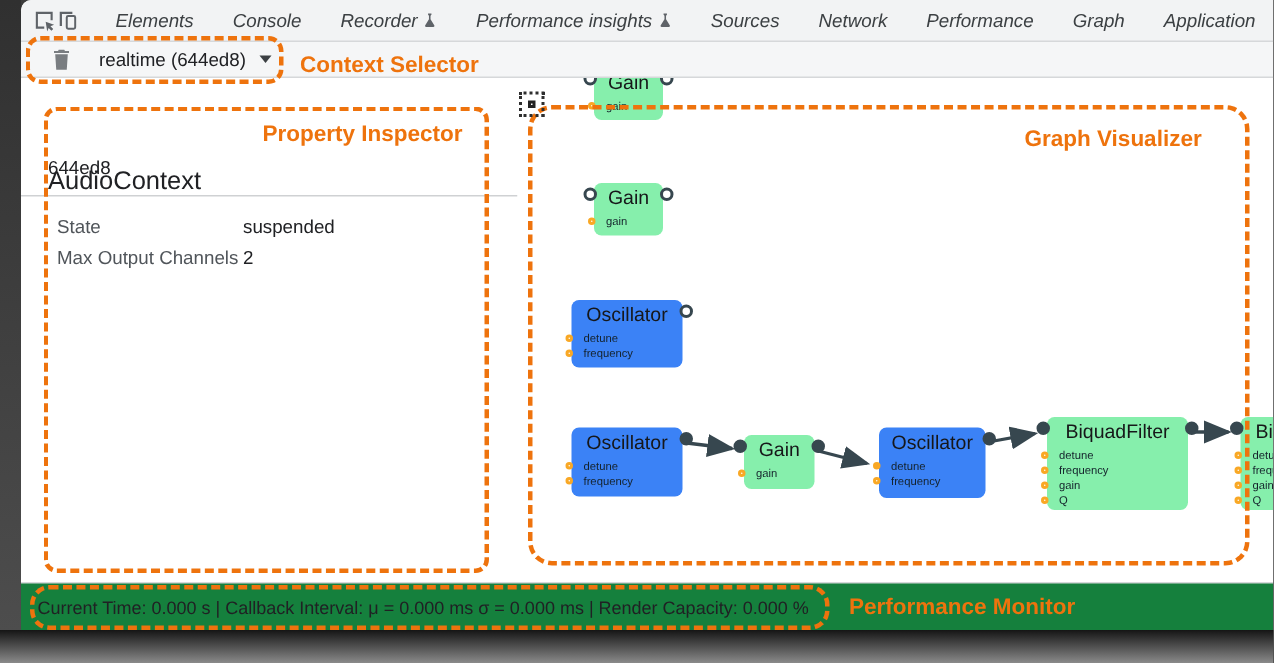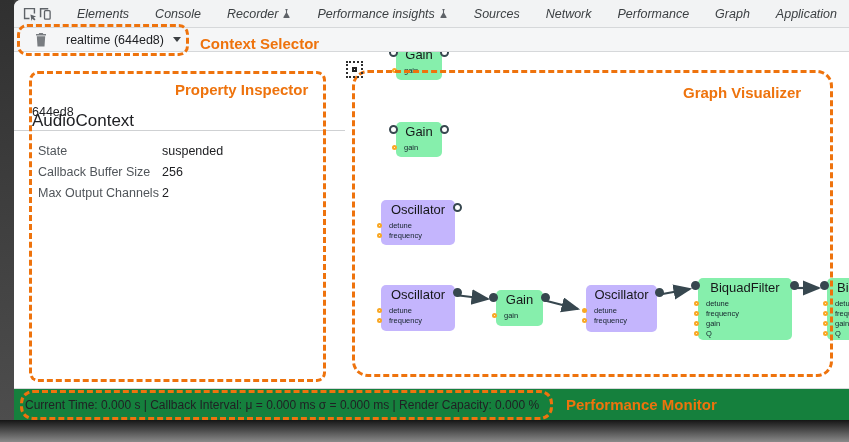--- a/index.html
+++ b/index.html
@@ -37,21 +37,21 @@
   .pi-rows{position:absolute;left:0;top:88px;width:100%;}
   .prow{display:flex;align-items:center;height:21px;padding-left:24px;font-size:12.5px;}
   .plabel{width:124px;color:#50555a;}
   .pvalue{color:#202124;}
 
   
   .graphpane{position:relative;width:504px;height:100%;background:#fff;overflow:hidden;}
   .edges{position:absolute;left:0;top:0;z-index:1;}
   .gnode{position:absolute;z-index:2;border-radius:5px;}
   .gnode.blue{background:#86efac;}
-  .gnode.green{background:#c4b5fd;}
+  .gnode.green{background:#3b82f6;}
   .ntitle{height:20px;line-height:20px;text-align:center;font-size:13px;font-weight:500;
           color:#161719;padding:0 8px;white-space:nowrap;}
   .port{position:absolute;width:9px;height:9px;border-radius:50%;top:3px;
         border:2.5px solid #37474f;background:#fff;}
   .port.in{left:-7px;}  .port.out{right:-7px;}
   .port.filled{background:#37474f;}
   .params{position:absolute;left:0;top:20px;width:100%;}
   .paramrow{position:relative;height:10px;display:flex;align-items:center;}
   .pcirc{position:absolute;left:-4.5px;width:5px;height:5px;border-radius:50%;
          border:2px solid #f9a825;background:#fff;}
@@ -151,24 +151,20 @@
       <div class="proppane">
         <div class="pi-title">AudioContext</div>
         <div class="pi-sub">644ed8</div>
         <div class="pi-div"></div>
         <div class="pi-rows">
           <div class="prow">
             <span class="plabel">State</span>
             <span class="pvalue">suspended</span>
           </div>
           <div class="prow">
-            <span class="plabel">Callback Buffer Size</span>
-            <span class="pvalue">256</span>
-          </div>
-          <div class="prow">
             <span class="plabel">Max Output Channels</span>
             <span class="pvalue">2</span>
           </div>
         </div>
       </div>
 
       <div class="graphpane">
         <svg class="edges" width="504" height="336">
           <defs>
             <marker id="arr" markerWidth="12" markerHeight="10" refX="7.5" refY="3.5" orient="auto">

